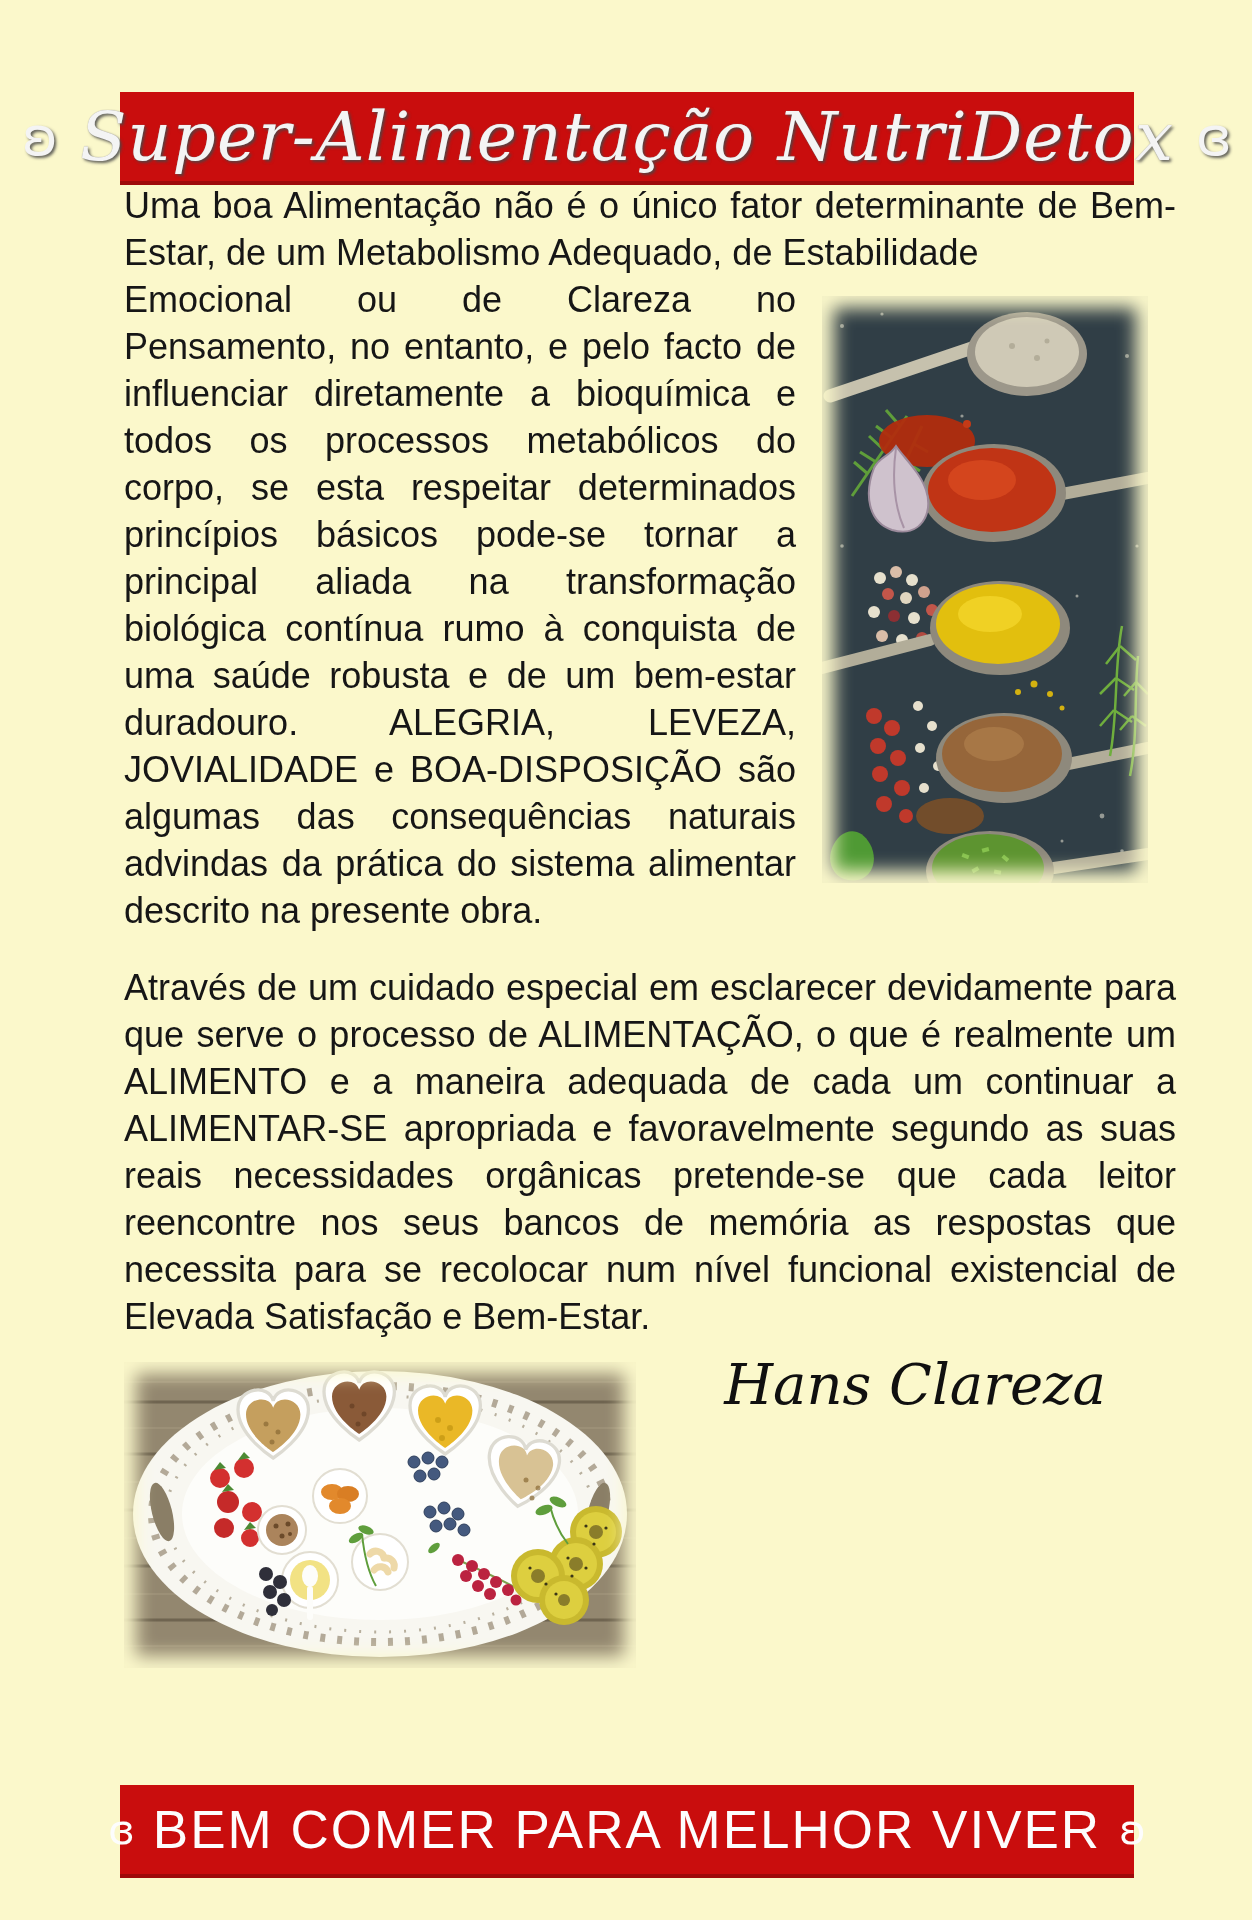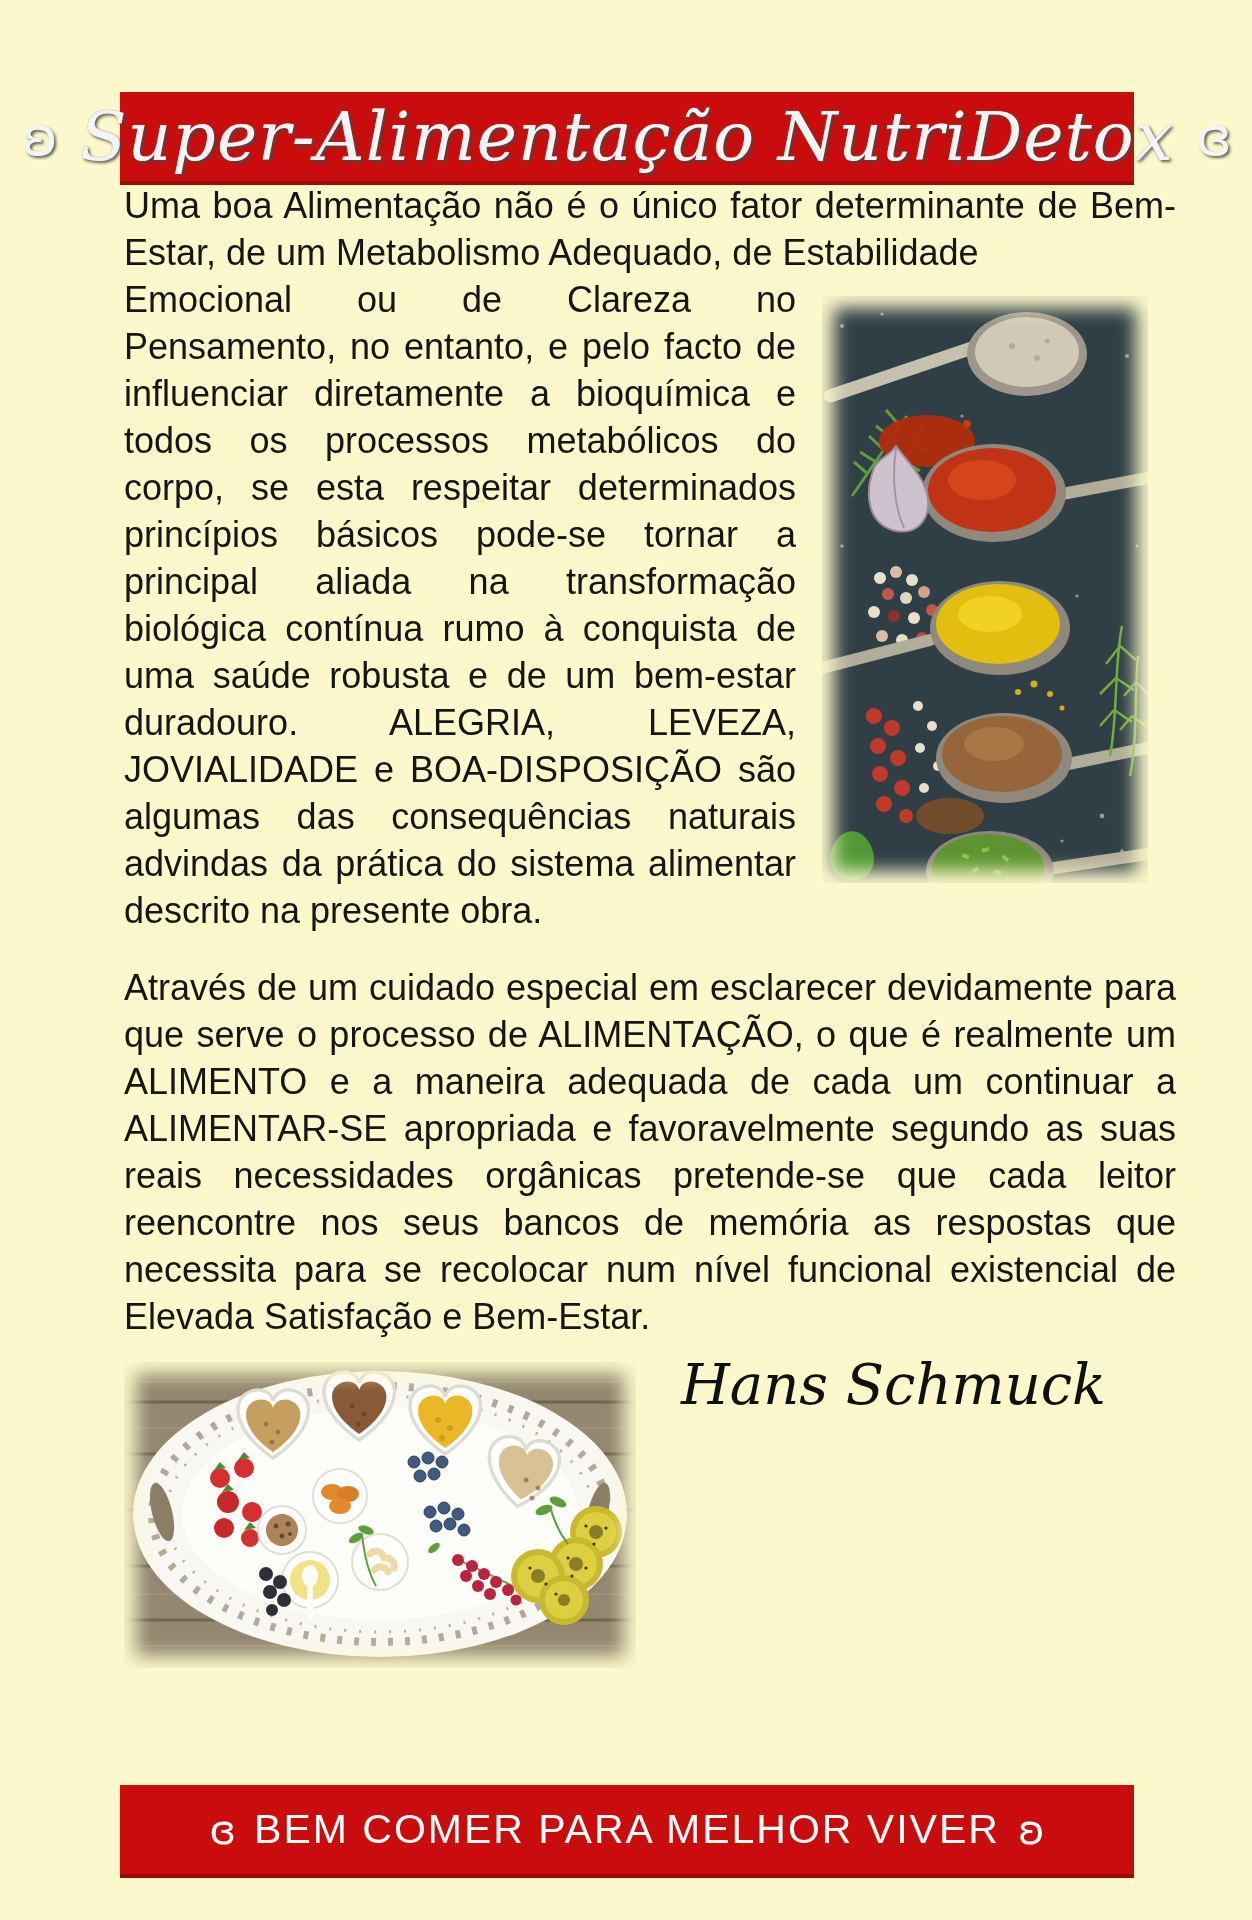--- a/index.html
+++ b/index.html
@@ -30,21 +30,21 @@
   }
   .title-orn{
     font-family:"DejaVu Sans",sans-serif;
     font-style:normal;
     font-size:54px;
     color:#f4f4f4;
     text-shadow:2px 2px 3px rgba(70,70,70,.85);
     padding:0 22px;
   }
   .footer-text{
-    font-size:41px;
+    font-size:53px;
     color:#fdfdfd;
     letter-spacing:2px;
     white-space:nowrap;
   }
   .footer-orn{
     font-family:"DejaVu Sans",sans-serif;
     font-size:40px;
     color:#fdfdfd;
     padding:0 18px;
   }
@@ -398,21 +398,21 @@
           <g fill="#2f2f3a">
             <circle cx="142" cy="212" r="7"></circle>
               <circle cx="156" cy="220" r="7"></circle>
               <circle cx="146" cy="230" r="7"></circle>
             <circle cx="160" cy="238" r="7"></circle>
               <circle cx="148" cy="248" r="6"></circle>
           </g>
         </svg>
         <div class="photo-fade"></div>
       </div>
-      <div id="signature">Hans Schmuck</div>
+      <div id="signature">Hans Clareza</div>
     </div>
 
   </div>
 
   <div id="footer-banner" class="banner">
     <span class="footer-orn">ɞ</span>
     <span class="footer-text">BEM COMER PARA MELHOR VIVER</span>
     <span class="footer-orn">ʚ</span>
   </div>
 

